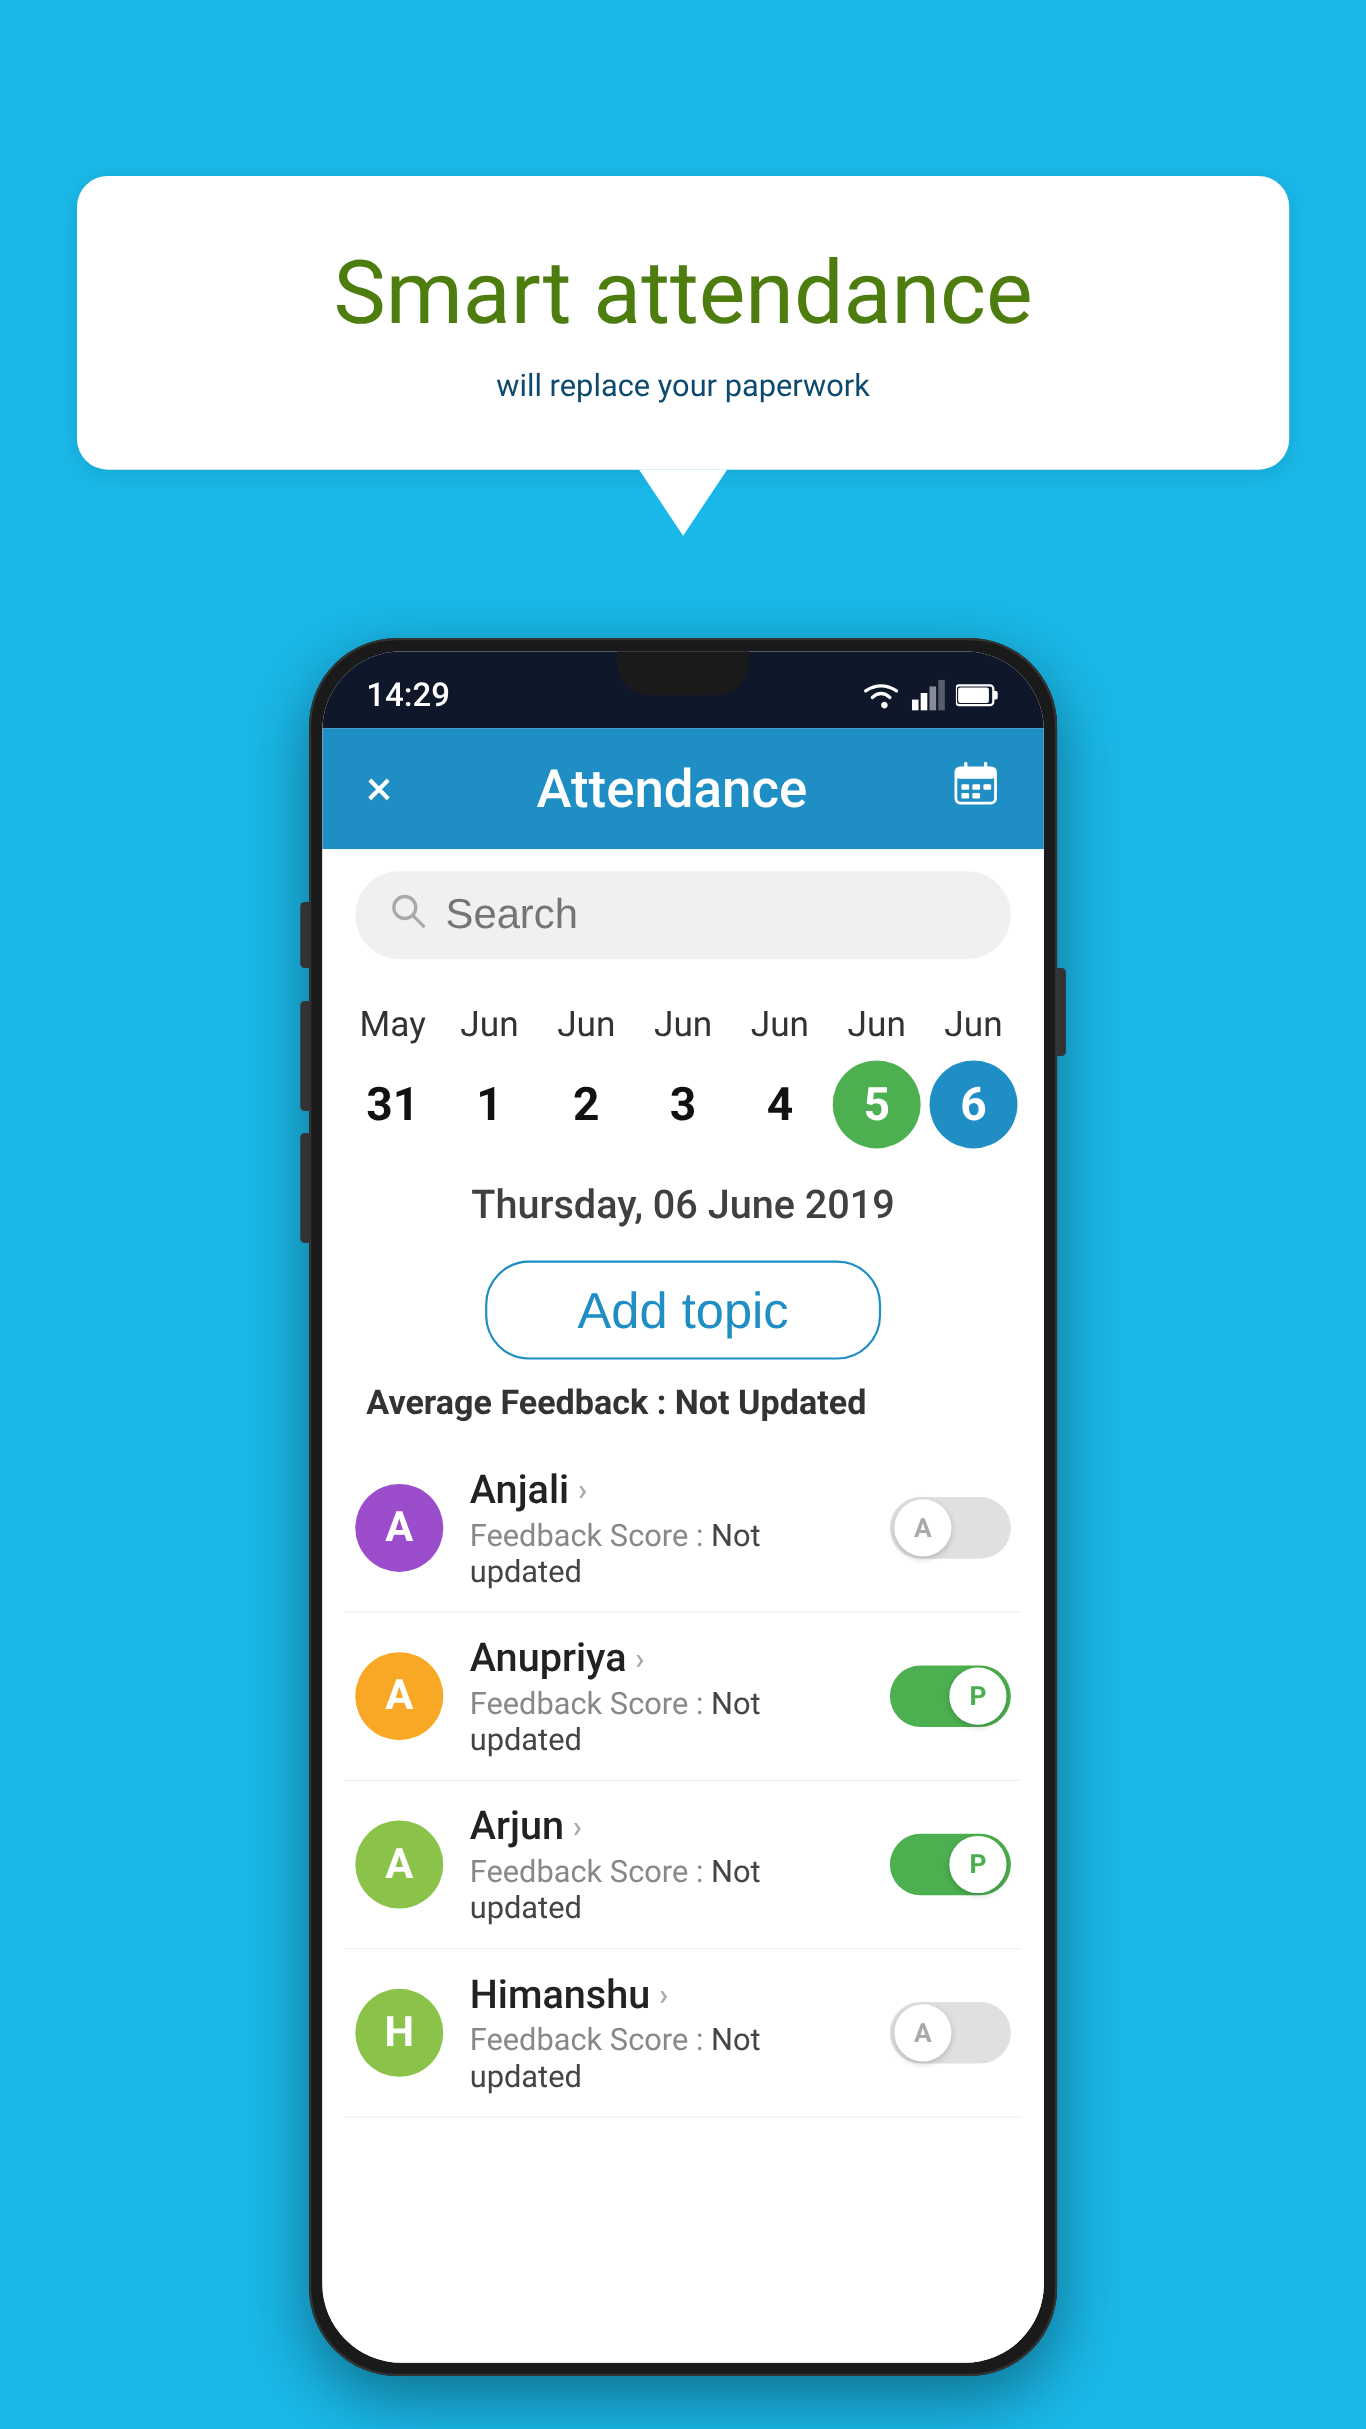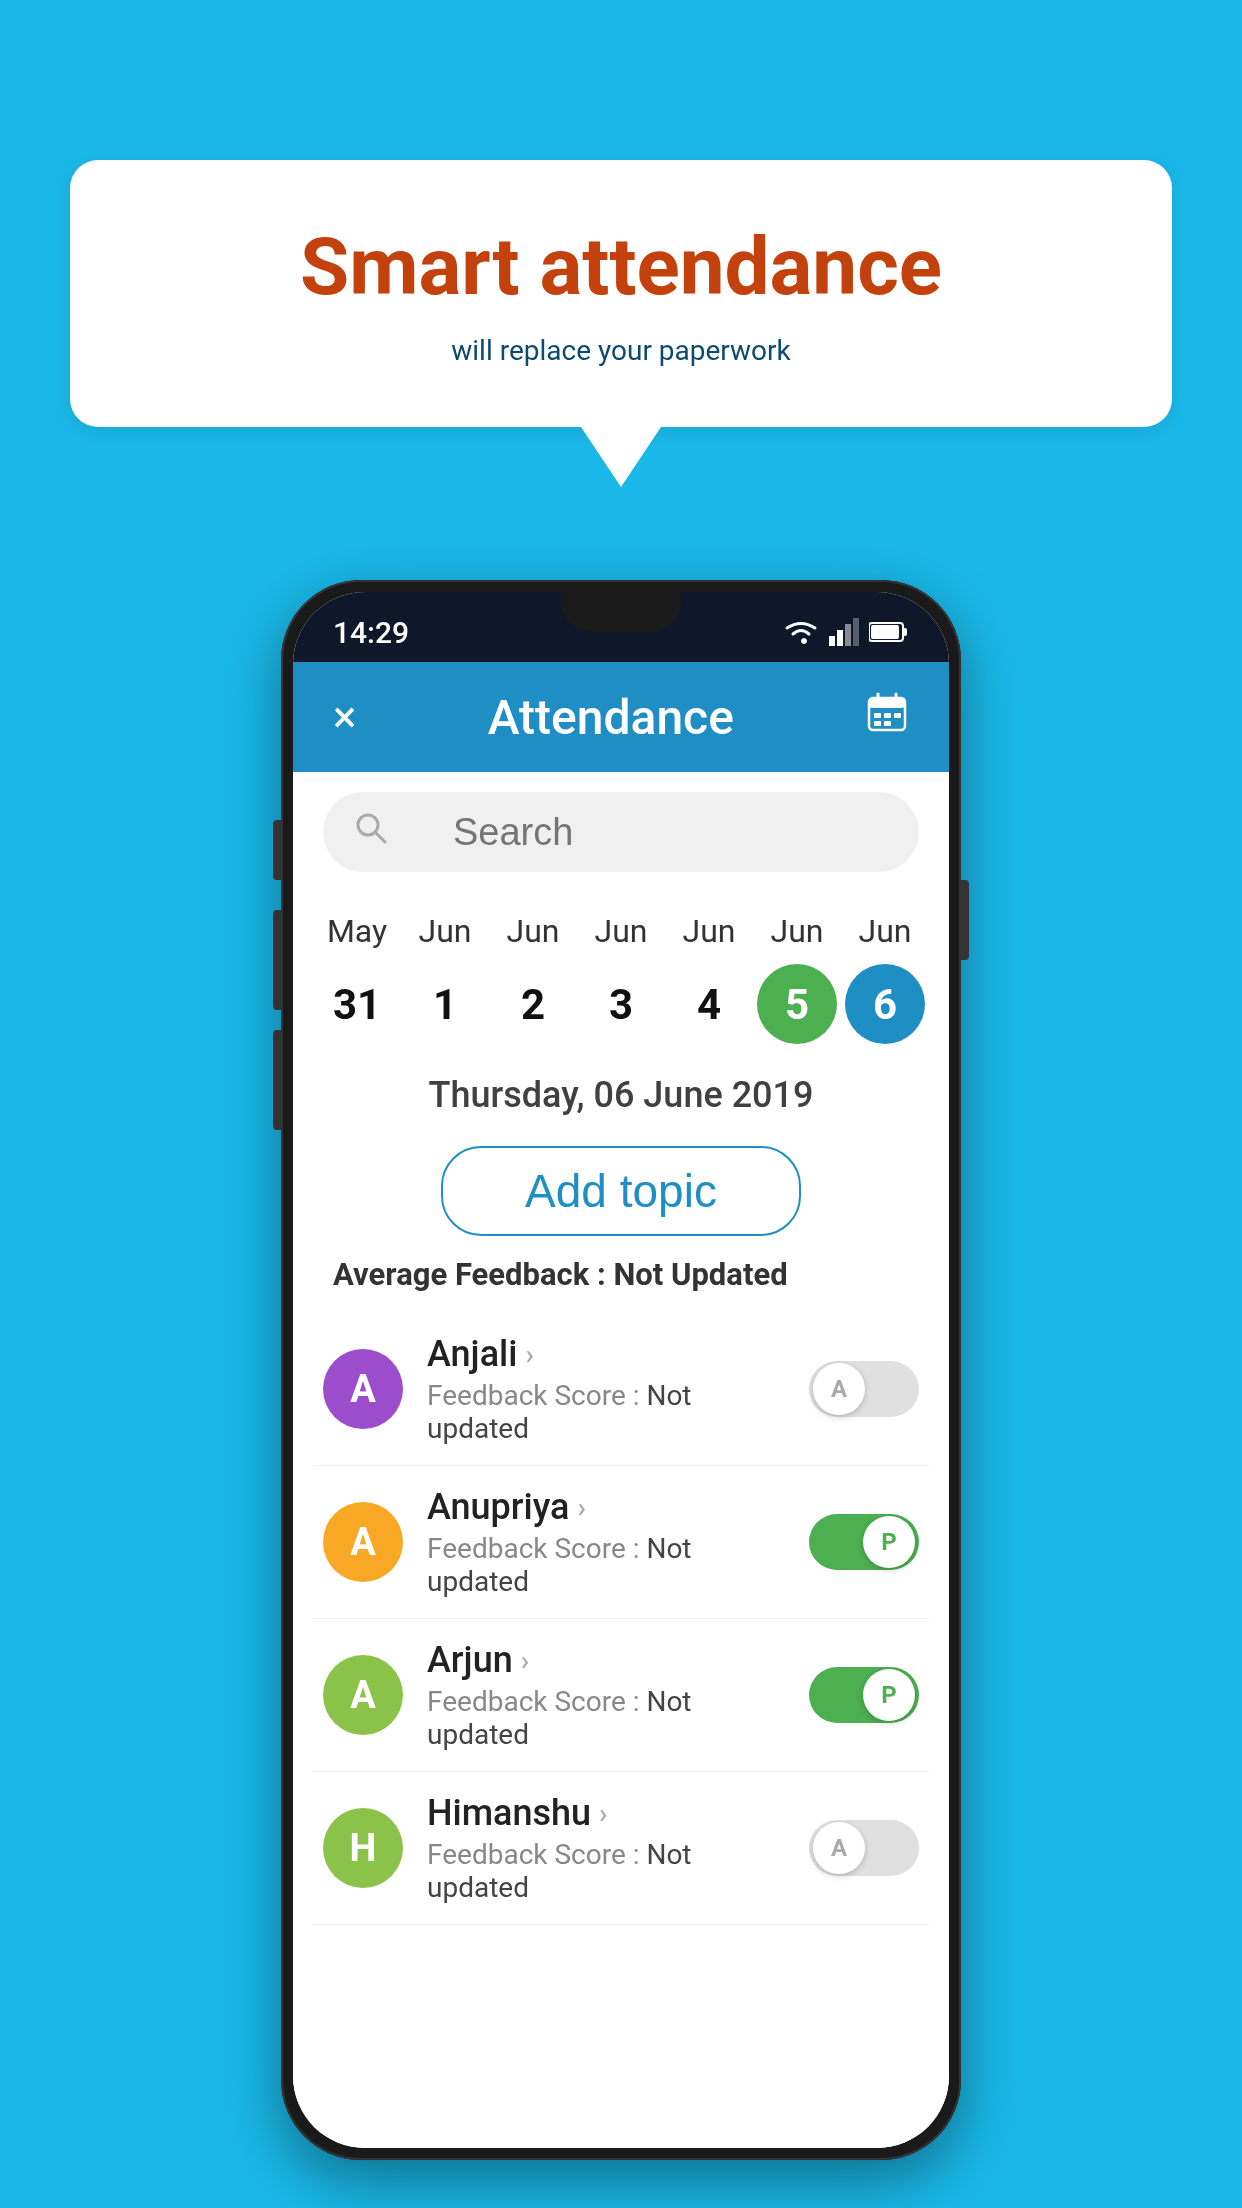--- a/index.html
+++ b/index.html
@@ -36,22 +36,22 @@
     .speech-bubble-tail {
       width: 0;
       height: 0;
       border-left: 40px solid transparent;
       border-right: 40px solid transparent;
       border-top: 60px solid white;
     }
 
     .bubble-title {
       font-size: 80px;
-      font-weight: 700;
-      color: #c2410c;
+      font-weight: 400;
+      color: #4d7c0f;
       margin-bottom: 20px;
     }
 
     .bubble-subtitle {
       font-size: 28px;
       color: #0c4a6e;
       font-weight: 400;
     }
 
     
@@ -169,21 +169,20 @@
       font-size: 36px;
     }
 
     .search-input {
       background: transparent;
       border: none;
       outline: none;
       font-size: 38px;
       color: #aaa;
       width: 100%;
-      margin-left: 48px;
     }
 
     
     .calendar-strip {
       display: flex;
       justify-content: space-around;
       padding: 20px 20px 0;
     }
 
     .cal-day {

